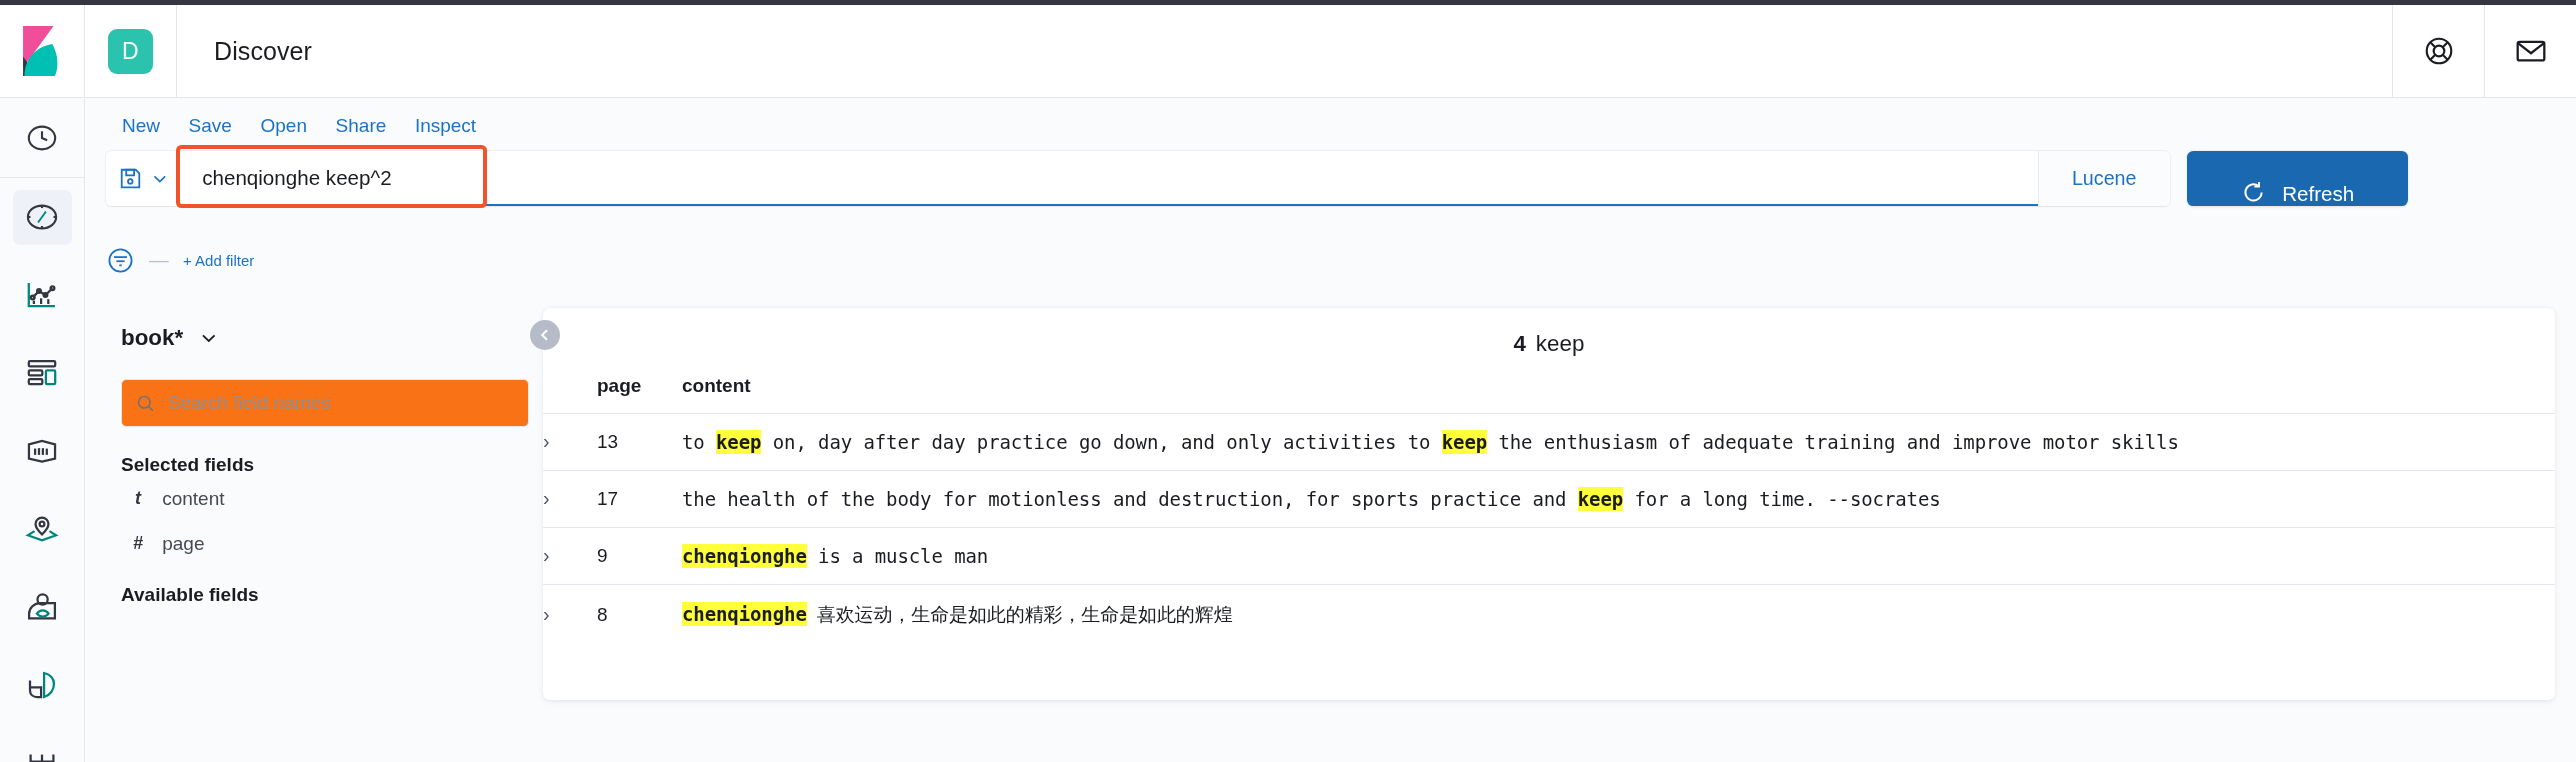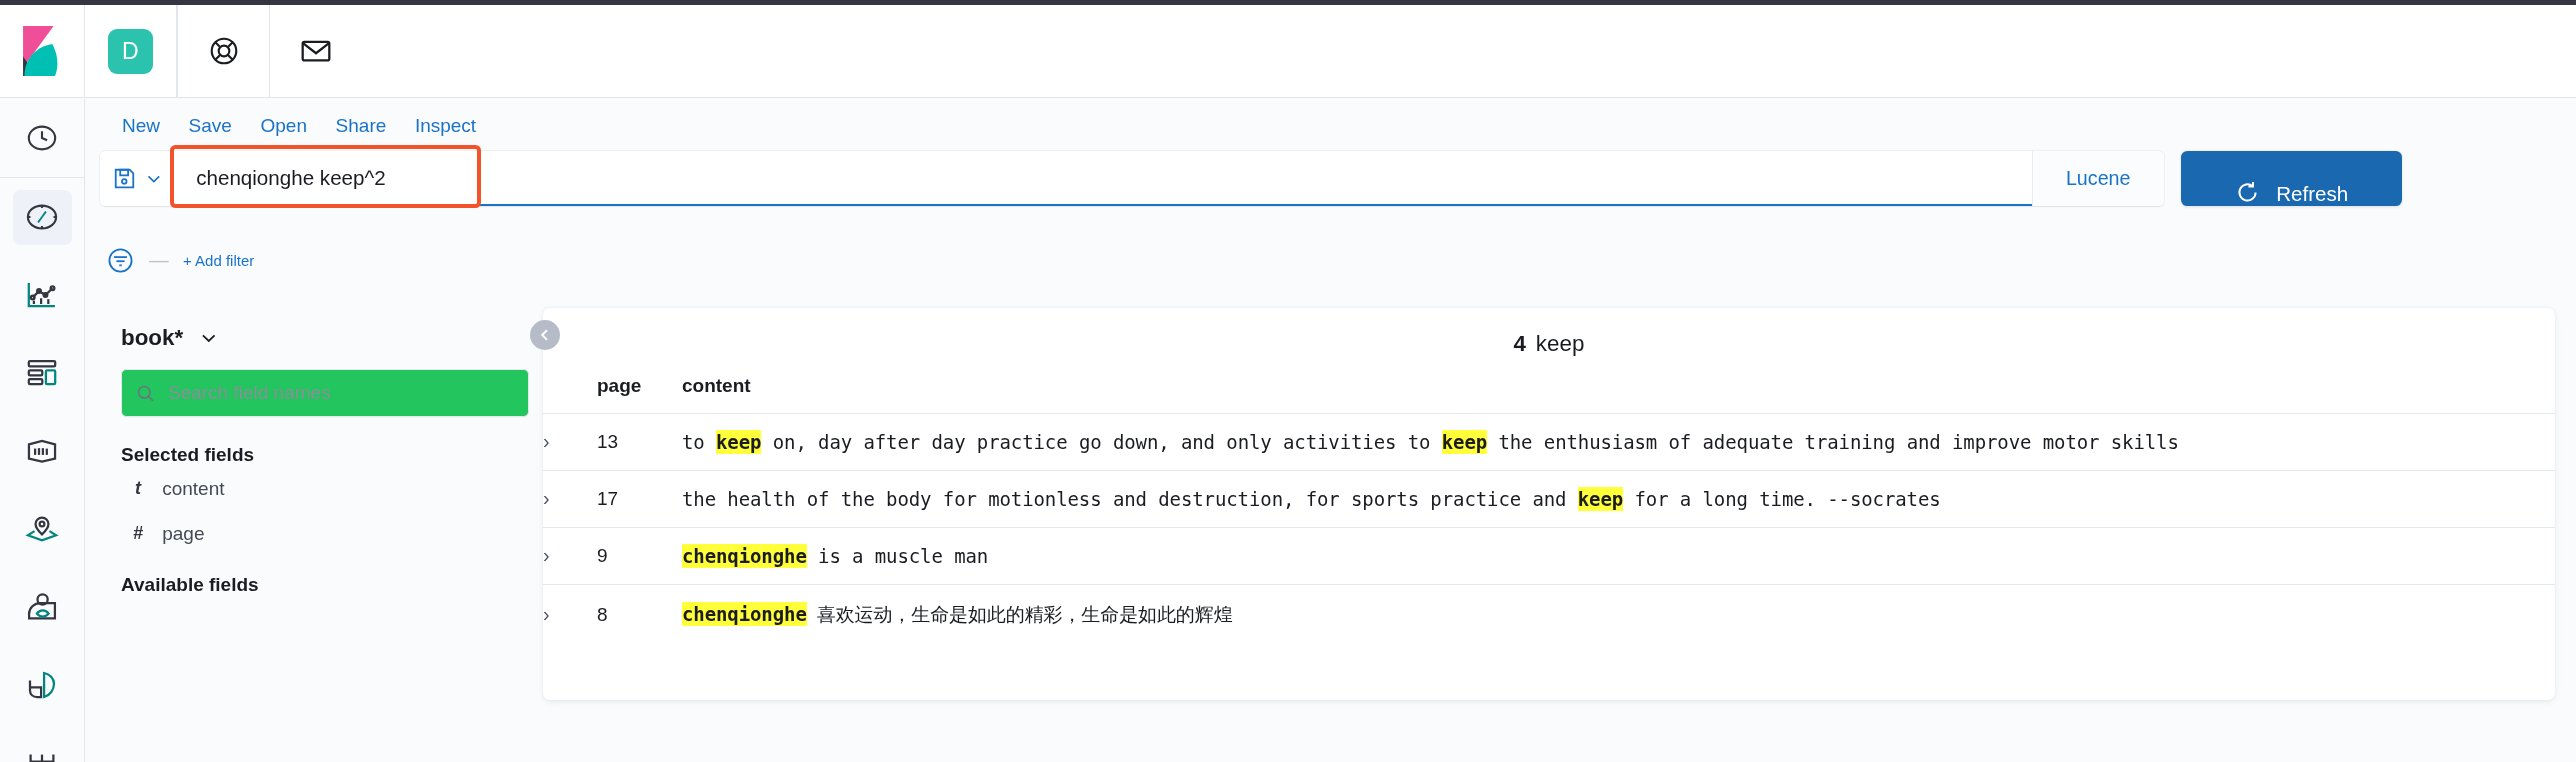--- a/index.html
+++ b/index.html
@@ -97,21 +97,21 @@
   }
   .app-menu-item {
     font-size: 19px; color: #1a73c7; cursor: pointer;
     padding: 3.6px 14.3px;
     white-space: nowrap;
   }
   .app-menu-item:first-child { padding-left: 9px; }
 
   
   .query-row {
-    position: absolute; top: 151px; left: 80px;
+    position: absolute; top: 151px; left: 86px;
     width: 2490px; height: 64px;
     display: flex; align-items: flex-start;
   }
   .query-group {
     margin-left: 19.7px;
     width: 2064px; height: 55px;
     display: flex; align-items: stretch;
     background: #ffffff;
     border-radius: 5.4px;
     box-shadow: 0 0.9px 1.8px rgba(0,0,0,0.06), 0 0 0 0.9px rgba(0,0,0,0.04);
@@ -188,23 +188,23 @@
     width: 448px; height: 454px;
     padding: 0 35px;
   }
   .index-pattern {
     display: flex; align-items: center; gap: 14.3px;
     font-size: 22.4px; font-weight: 700; color: #1a1c21;
     margin-top: 7.2px;
     cursor: pointer;
   }
   .field-search {
-    margin-top: 18px;
+    margin-top: 28px;
     width: 408px; height: 48px;
-    background: #22c55e;
+    background: #f97316;
     border: 0.9px solid #e4e7ee;
     border-radius: 5.4px;
     display: flex; align-items: center;
     padding: 0 12.5px;
     gap: 12.5px;
     box-shadow: 0 0.9px 0.9px rgba(0,0,0,0.02);
   }
   .field-search input {
     border: 0; outline: none; background: transparent;
     font-family: "Liberation Sans", sans-serif;
@@ -324,20 +324,21 @@
       <path d="M2 0 L2 30 L24 0 Z" fill="#f04e98"></path>
       <path d="M2 22 L2 36 L12 36 Z" fill="#343741"></path>
       <path d="M3 36 C3 24 11 15 23 13 C27 20 28 29 25 36 Z" fill="#00bfb3"></path>
     </svg>
   </div>
 
   <div class="app-badge-cell">
     <div class="app-badge">D</div>
   </div>
 
+  <div class="app-title">Discover</div>
 
   <div class="header-actions">
     <div class="header-icon-cell">
       <svg width="32" height="32" viewBox="0 0 24 24" fill="none" stroke="#1a1c21" stroke-width="1.6">
         <circle cx="12" cy="12" r="9.2"></circle>
         <circle cx="12" cy="12" r="4"></circle>
         <line x1="5.5" y1="5.5" x2="9.2" y2="9.2"></line>
         <line x1="14.8" y1="14.8" x2="18.5" y2="18.5"></line>
         <line x1="18.5" y1="5.5" x2="14.8" y2="9.2"></line>
         <line x1="9.2" y1="14.8" x2="5.5" y2="18.5"></line>

